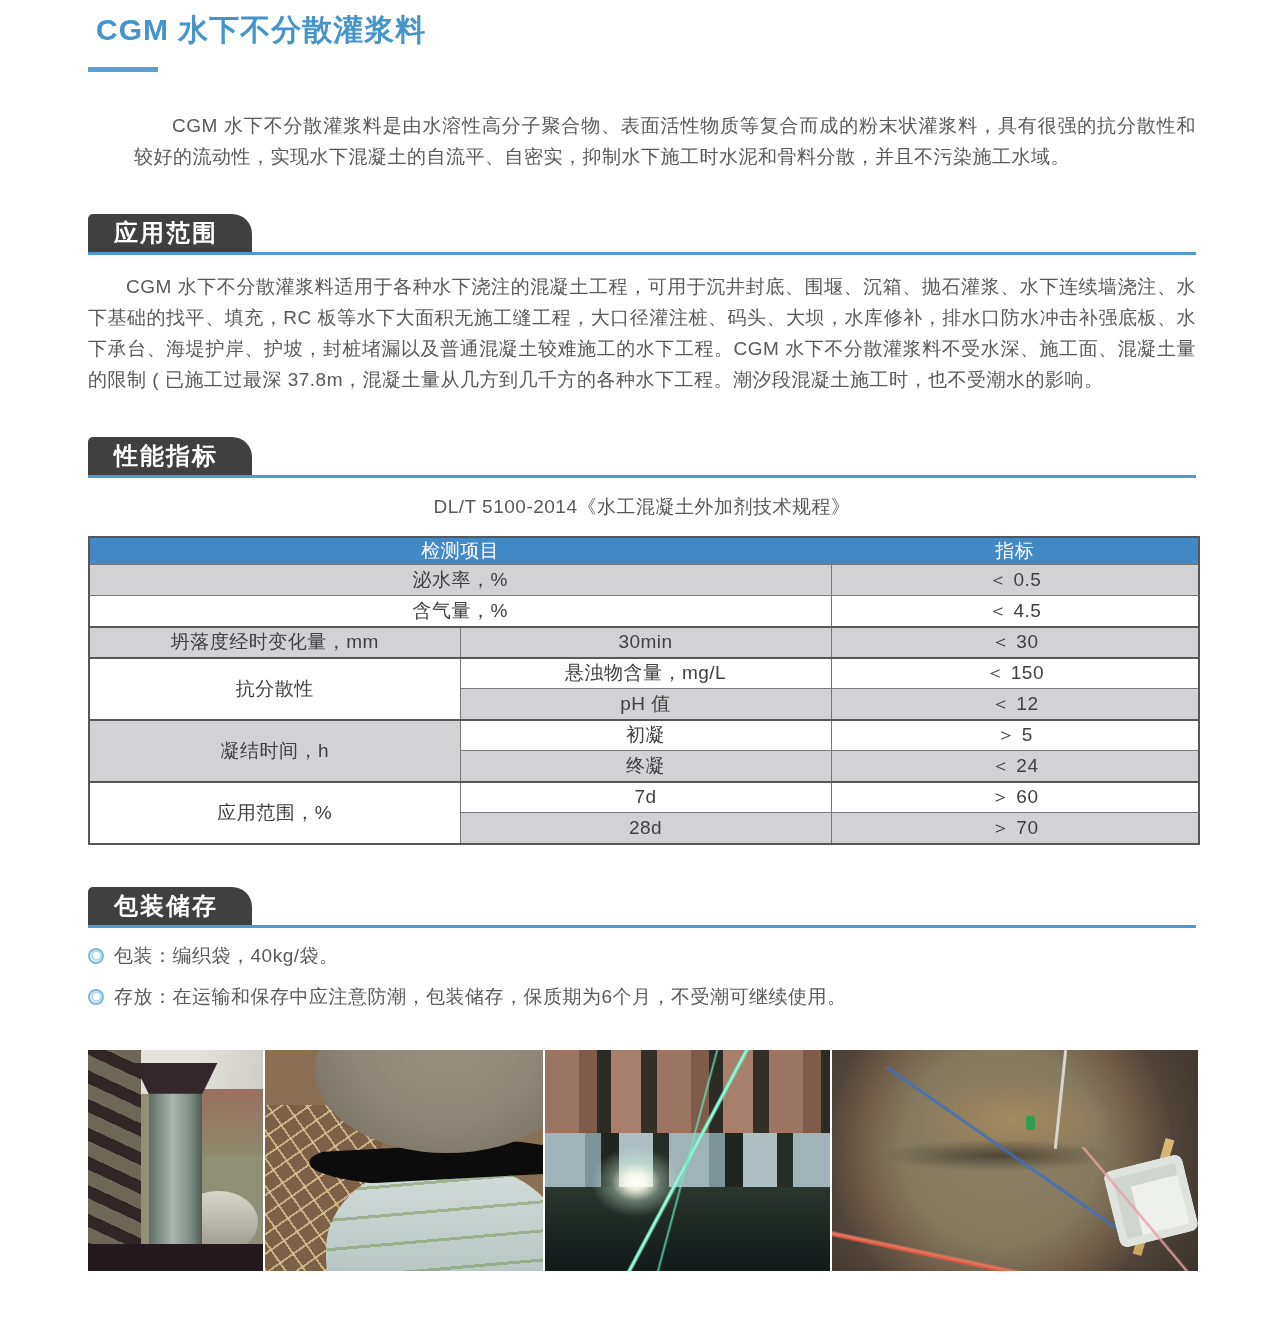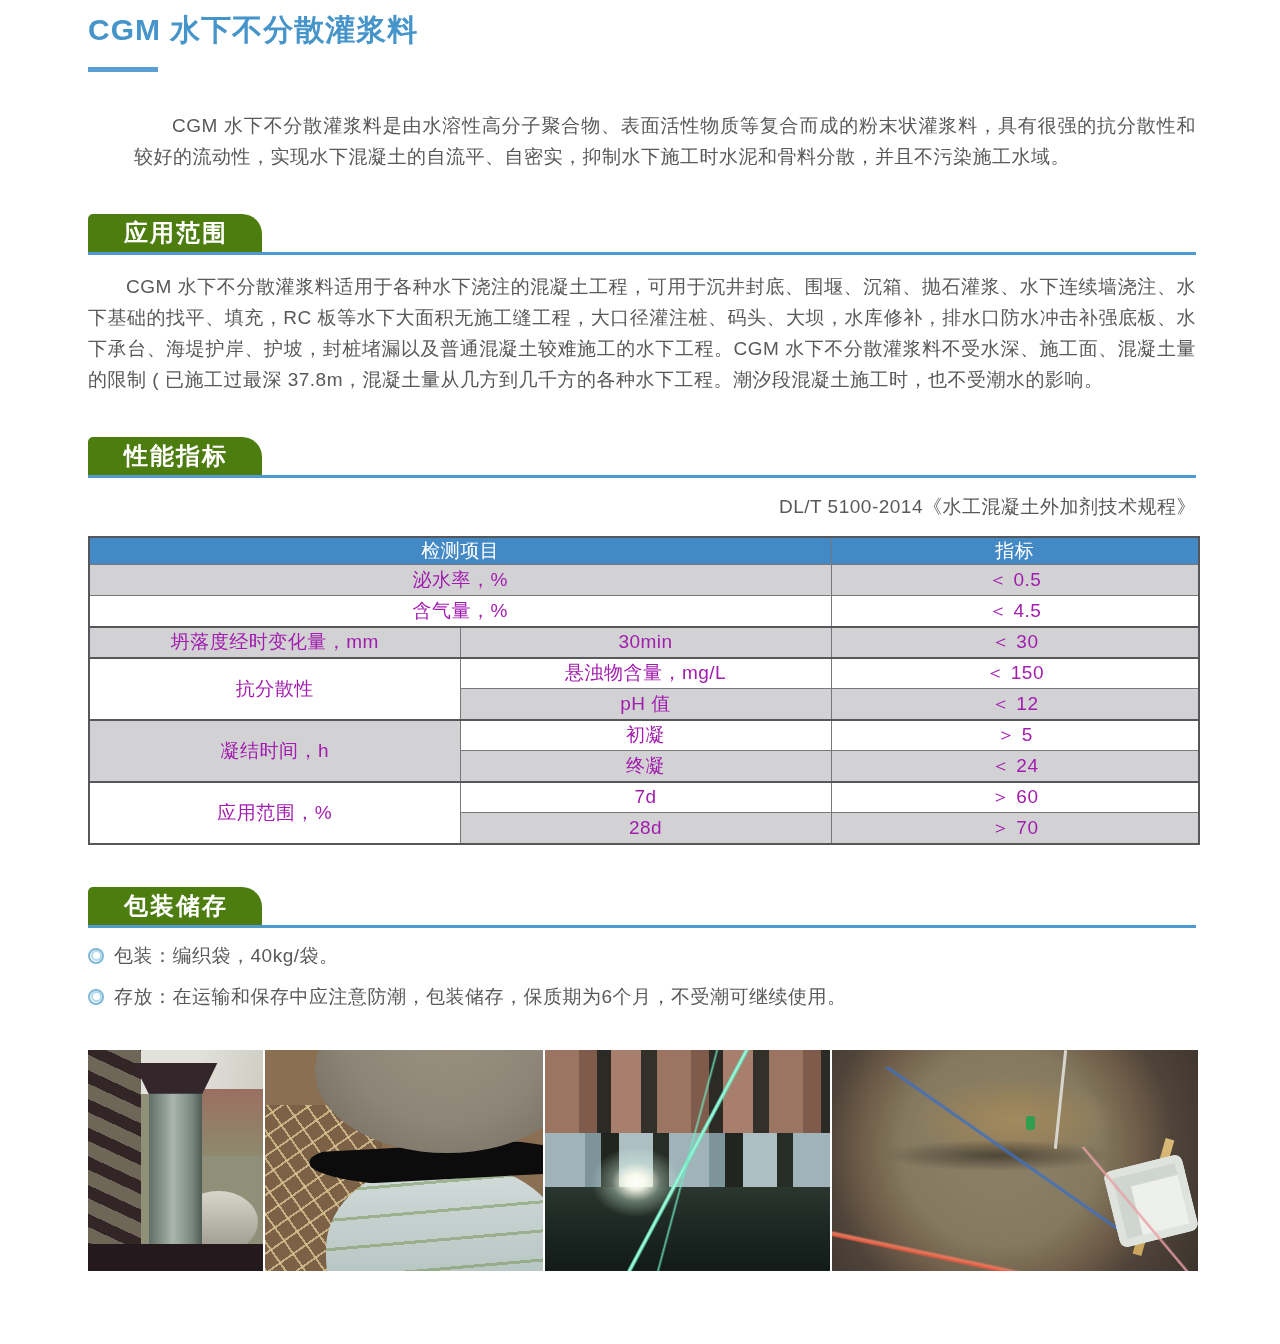--- a/index.html
+++ b/index.html
@@ -5,51 +5,51 @@
   * { margin:0; padding:0; box-sizing:border-box; }
   html,body { background:#ffffff; }
   body {
     width:1280px; height:1344px; overflow:hidden;
     font-family:"Liberation Sans","DejaVu Sans",sans-serif;
     color:#58595b;
   }
   .content { padding:10px 84px 0 88px; }
 
   
-  .doc-title { font-size:30px; font-weight:bold; color:#4594ca; letter-spacing:1px; }
+  .doc-title { font-size:30px; font-weight:bold; color:#4594ca; letter-spacing:1px;margin-left:8px; }
   .title-rule { width:70px; height:5px; background:#5b9fd2; margin-top:16px; }
 
   
   .para {
     font-size:19px; line-height:31px; color:#58595b;
     text-align:justify; text-indent:2em; letter-spacing:0.5px;
   }
   .intro { margin-top:38px;margin-left:46px; }
 
   
   .sec-head { margin-top:42px; border-bottom:3px solid #4f9ad1; line-height:0; }
   .sec-badge {
-    display:inline-block; background:#4d7c0f; color:#ffffff;
+    display:inline-block; background:#404040; color:#ffffff;
     font-size:24px; font-weight:bold; line-height:38px;
-    padding:0 34px 0 36px; border-radius:5px 20px 0 0;
+    padding:0 34px 0 26px; border-radius:5px 20px 0 0;
     letter-spacing:2px;
   }
   .sec-body { margin-top:16px; }
 
   
-  .standard-line { margin-top:16px; text-align:right; font-size:19px; color:#58595b; letter-spacing:0.5px; }
+  .standard-line { margin-top:16px; text-align:center; font-size:19px; color:#58595b; letter-spacing:0.5px; }
 
   
   table.spec {
     margin-top:16px; width:1110px; border-collapse:collapse; table-layout:fixed;
     border:2px solid #565759;
   }
   table.spec th, table.spec td {
     border:1px solid #77787b; text-align:center; vertical-align:middle;
-    font-size:19px; color:#a21caf; height:31px; letter-spacing:0.5px;
+    font-size:19px; color:#404040; height:31px; letter-spacing:0.5px;
   }
   table.spec th {
     background:#4289c6; color:#ffffff; font-weight:normal; height:22px;
   }
   td.gray { background:#d2d2d4; }
   td.white { background:#ffffff;margin-left:46px; }
   tr.sep td { border-top:2px solid #565759; }
   .val { font-size:20px; }
 
   

